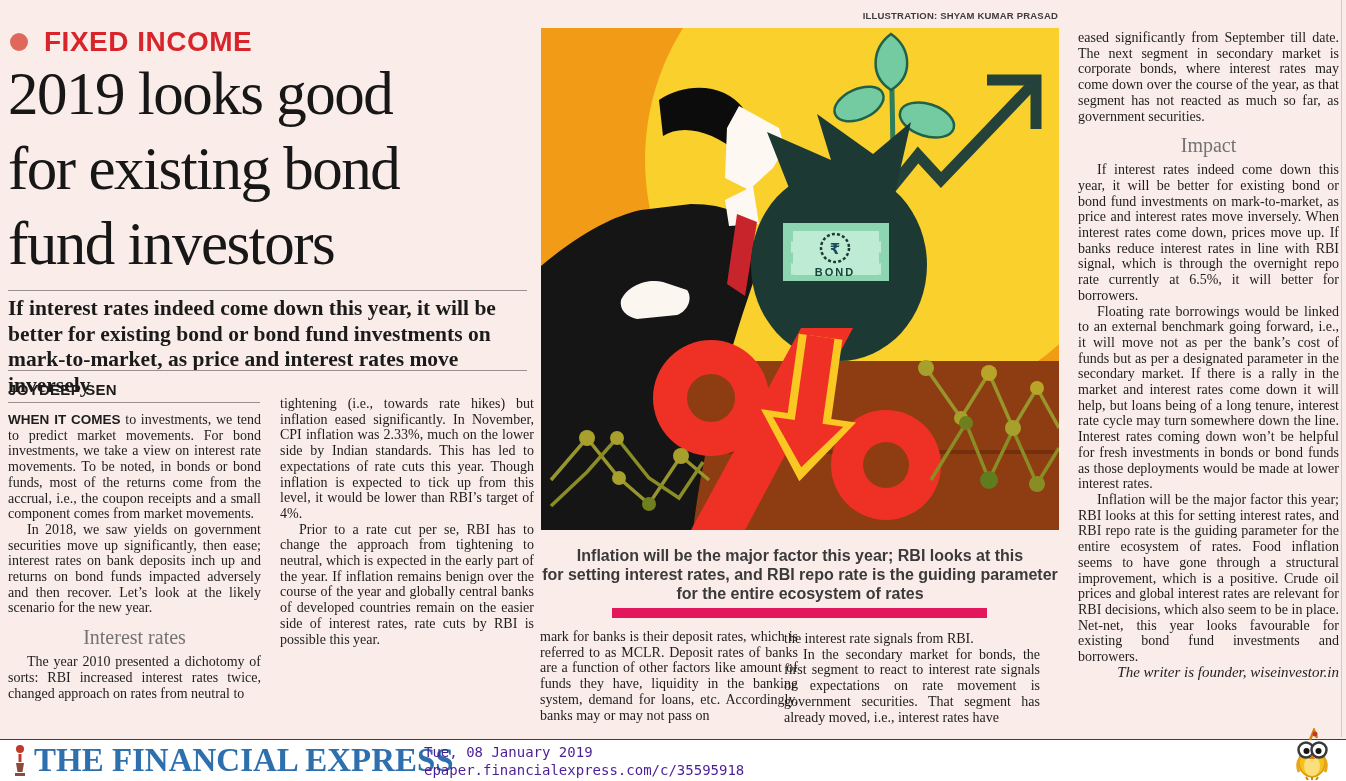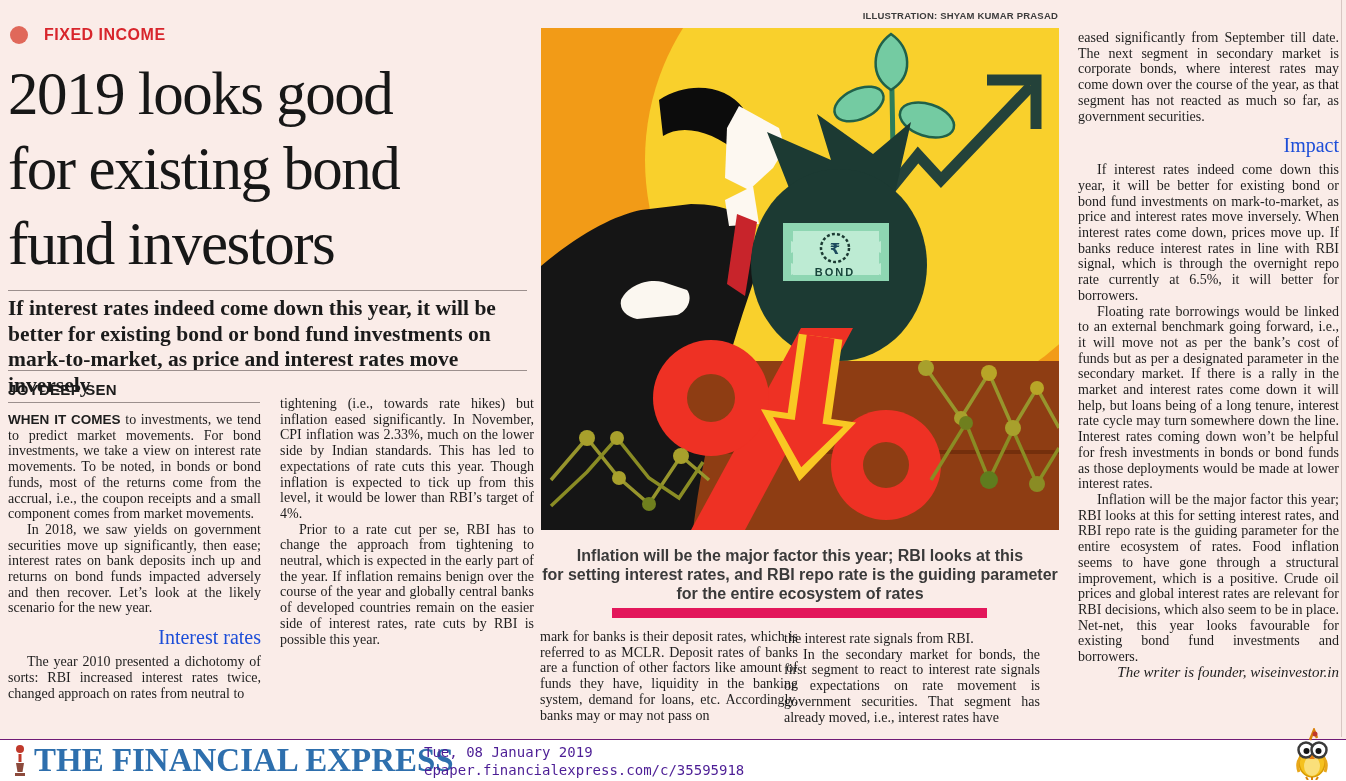--- a/index.html
+++ b/index.html
@@ -3,40 +3,40 @@
 <meta charset="utf-8">
 <style>
   * { margin:0; padding:0; box-sizing:border-box; }
   html,body { width:1346px; height:781px; }
   body { font-family:"Liberation Serif", serif; background:#f3e4e1; }
   .page { position:relative; width:1346px; height:781px; background:#faece8; overflow:hidden; }
 
   
   .kicker { position:absolute; left:10px; top:26px; display:flex; align-items:center; }
   .kicker-dot { width:18px; height:18px; border-radius:50%; background:#e0685a; margin-right:16px; }
-  .kicker-label { font-family:"Liberation Sans", sans-serif; font-weight:bold; font-size:16px; letter-spacing:.5px; color:#d8252c; }
+  .kicker-label { font-family:"Liberation Sans", sans-serif; font-weight:bold; font-size:28px; letter-spacing:.5px; color:#d8252c; }
   .headline { position:absolute; left:8px; top:56px; width:530px; font-weight:normal; font-size:61px; line-height:75px; letter-spacing:-1.5px; color:#171717; white-space:pre-line; }
   .rule { position:absolute; height:1px; background:#9b8f8d; }
   .rule-a { left:8px; top:290px; width:519px; }
   .rule-b { left:8px; top:370px; width:519px; }
   .subheadline { position:absolute; left:8px; top:296px; width:526px; font-weight:bold; font-size:21.5px; line-height:25.5px; color:#1b1b1b; white-space:pre-line; }
   .byline { position:absolute; left:8px; top:381px; font-family:"Liberation Sans", sans-serif; font-weight:bold; font-size:15px; letter-spacing:.3px; color:#1b1b1b; }
   .rule-c { left:8px; top:402px; width:252px; }
 
   
   .bodycol { position:absolute; font-size:14px; line-height:15.7px; color:#1d1d1d; text-align:justify; }
   .bodycol p { margin:0; }
   .bodycol p.indent { text-indent:19px; }
   .col1 { left:8px;  top:412px; width:253px; }
   .col2 { left:280px; top:396px; width:254px; }
   .col3 { left:540px; top:629px; width:258px; }
   .col4 { left:784px; top:631px; width:256px; }
   .col5 { left:1078px; top:30px; width:261px; }
   .lead-in { font-family:"Liberation Sans", sans-serif; font-weight:bold; font-size:13.5px; }
-  .sec-head { font-size:20px; line-height:24px; font-weight:normal; color:#1d4ed8; margin:9px 0 5px 0; text-align:right; }
+  .sec-head { font-size:20px; line-height:24px; font-weight:normal; color:#737373; margin:9px 0 5px 0; text-align:center; }
   .writer-credit { margin-top:18px; font-style:italic; font-size:15px; text-align:right; }
 
   
   .illo-credit { position:absolute; left:540px; top:10px; width:518px; text-align:right; font-family:"Liberation Sans", sans-serif; font-weight:bold; font-size:9.5px; letter-spacing:.2px; color:#3c3c3c; }
   .illo { position:absolute; left:541px; top:28px; width:518px; height:502px; }
   .caption { position:absolute; left:540px; top:546px; width:520px; text-align:center; font-family:"Liberation Sans", sans-serif; font-weight:bold; font-size:16px; line-height:19px; color:#3a3a3a; white-space:pre-line; }
   .caption-bar { position:absolute; left:612px; top:608px; width:375px; height:10px; background:#e3175b; }
 
   .vrule-right { position:absolute; left:1341px; top:0; width:1px; height:737px; background:#d8c6c2; }
 

